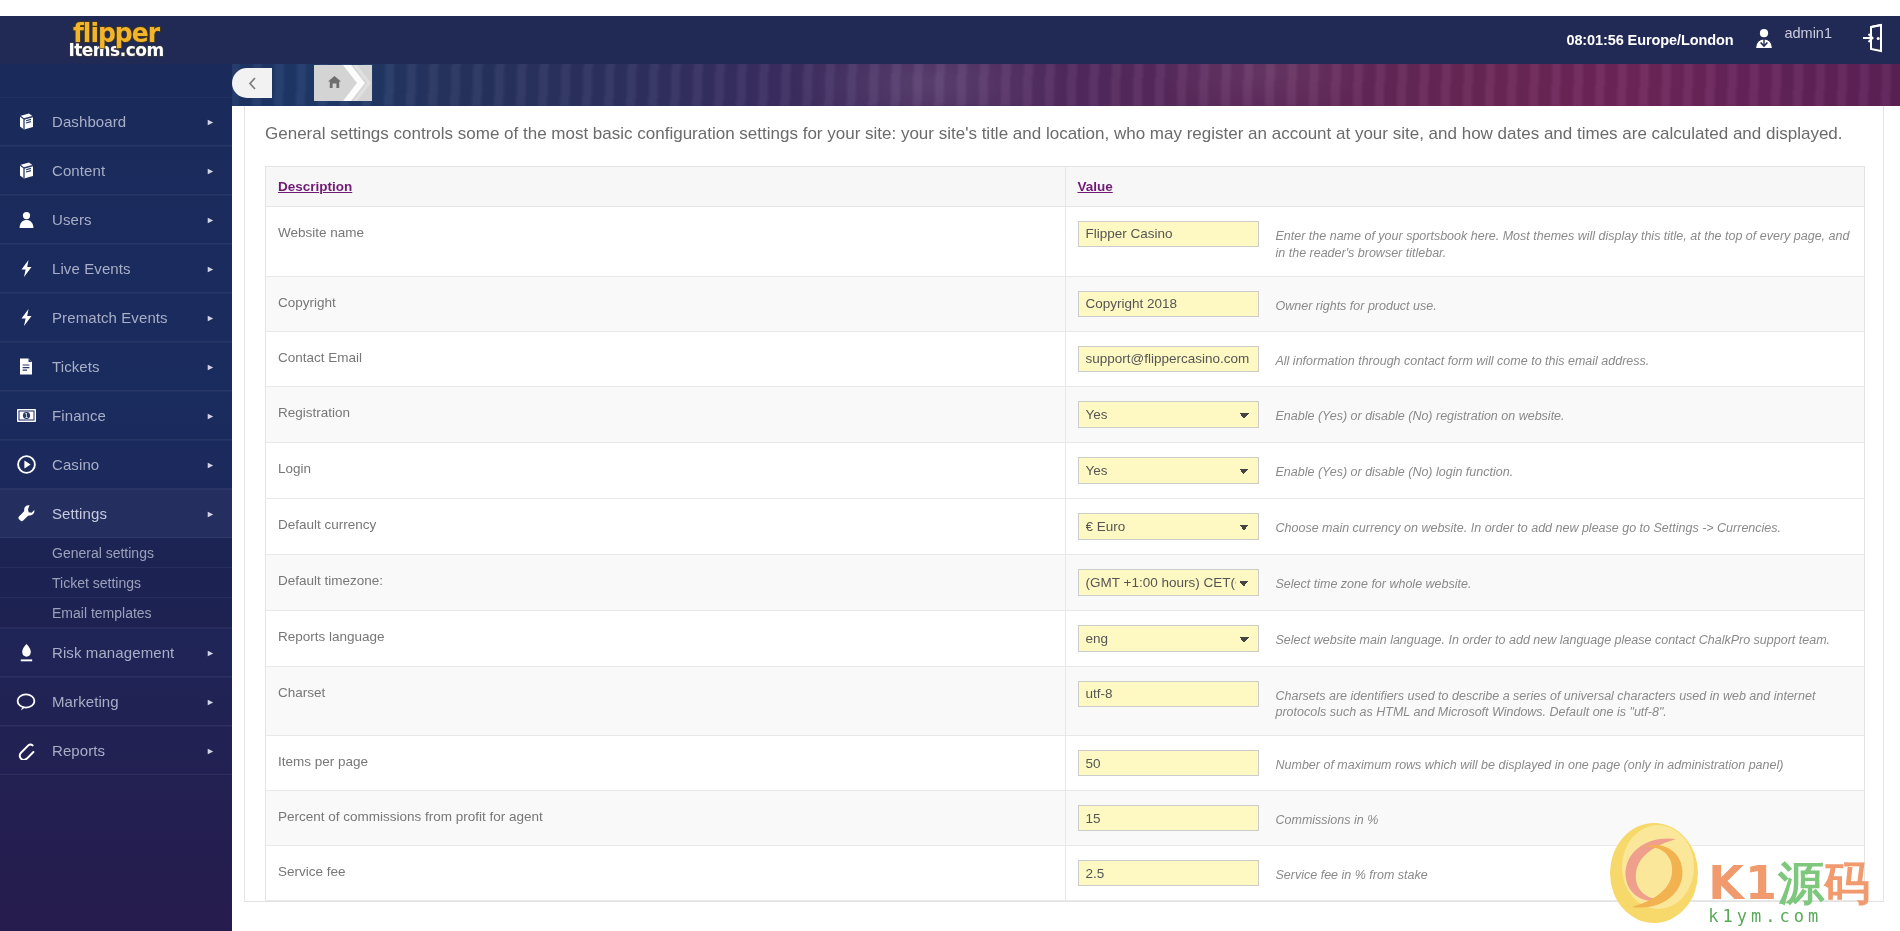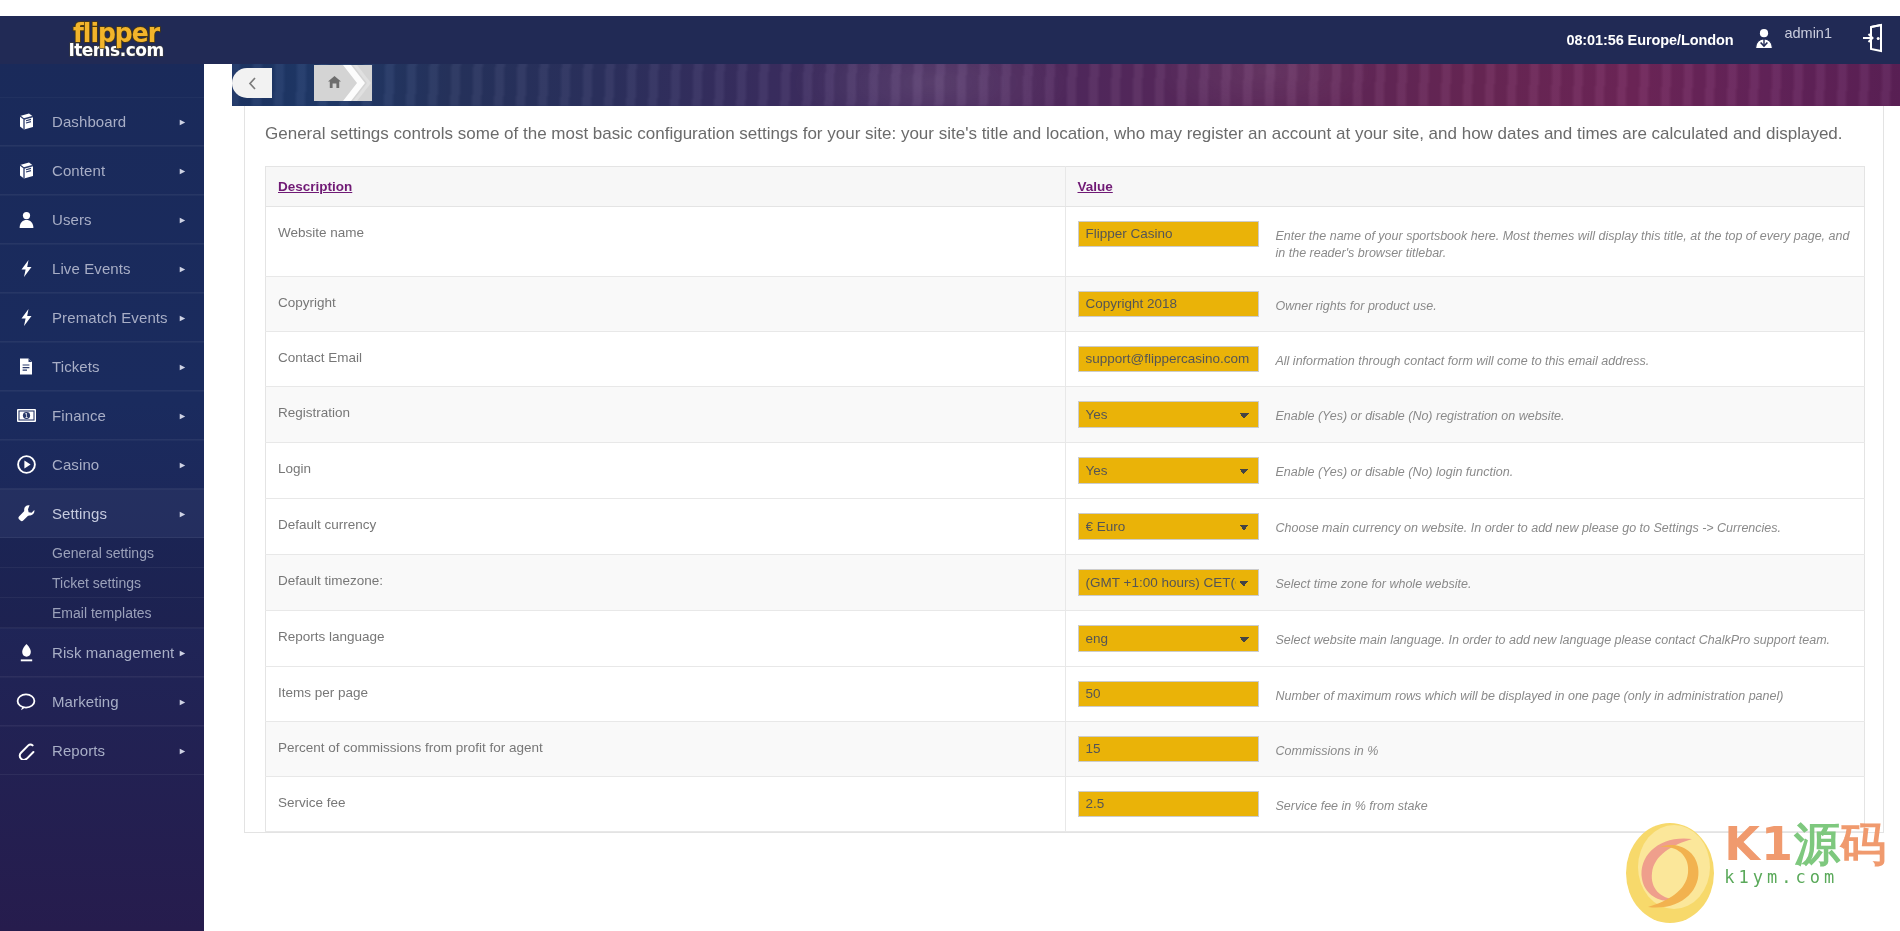--- a/index.html
+++ b/index.html
@@ -58,21 +58,21 @@
     letter-spacing: -0.1px;
     margin-right: 18px;
   }
   .user-chip { display: flex; gap: 7px; margin-right: 28px; cursor: pointer; }
   .user-name { color: #c9ccdd; font-size: 14.5px; }
   .icon-avatar, .icon-logout { display: block; }
 
   
   .sidebar {
     position: absolute; left: 0; top: 48px;
-    width: 204px; height: 883px;
+    width: 232px; height: 883px;
     background: linear-gradient(180deg,#1a2a5a 0%, #1a2b5e 40%, #261c4d 100%);
     z-index: 30;
     overflow: hidden;
   }
   .side-spacer { height: 49px; }
   .side-item {
     position: relative;
     height: 49px;
     display: flex; align-items: center;
     border-bottom: 1px solid rgba(255,255,255,0.055);
@@ -209,21 +209,21 @@
   table.settings td.desc {
     width: 256px;
     border-right: 1px solid #e8e8e8;
     padding-top: 18px;
   }
   tr.alt td { background: #f9f9f9; }
   .valcell { display: flex; align-items: flex-start; gap: 0; }
   .fld {
     width: 181px; min-width: 181px; height: 26px;
     border: 1px solid #ccc;
-    background: #eab308;
+    background: #fef9c3;
     font-size: 13.5px;
     color: #555;
     padding: 0 7px;
     font-family: "Liberation Sans", sans-serif;
     border-radius: 0;
     outline: none;
   }
   select.fld {
     -webkit-appearance: none; appearance: none;
     height: 27px;
@@ -239,22 +239,22 @@
     font-style: italic;
     font-size: 12.5px;
     color: #8a8a8a;
     padding-left: 17px;
     padding-top: 7px;
     line-height: 1.35;
   }
 
   
   .watermark {
-    position: absolute; right: 14px; bottom: 6px;
-    display: flex; align-items: flex-start; gap: 6px;
+    position: absolute; right: 30px; bottom: 6px;
+    display: flex; align-items: flex-end; gap: 6px;
     z-index: 60; pointer-events: none;
   }
   .wm-text { line-height: 1; }
   .wm-row1 { display: flex; align-items: baseline; }
   .wm-k1 { font-size: 46px; font-weight: bold; color: #f09a6e; font-family: "DejaVu Sans", sans-serif; letter-spacing: 1px; }
   .wm-cn { font-size: 46px; font-weight: bold; color: #7ec87e; font-family: "DejaVu Sans", sans-serif; }
   .wm-cn2 { font-size: 46px; font-weight: bold; color: #f09a6e; font-family: "DejaVu Sans", sans-serif; }
   .wm-row2 { font-size: 17px; color: #5aa95a; letter-spacing: 4px; font-family: "DejaVu Sans Mono", monospace; margin-top: 2px; }
 </style>
 </head>
@@ -536,20 +536,29 @@
           </tr>
           <tr class="">
             <td class="desc">Reports language</td>
             <td>
               <div class="valcell">
                 <select class="fld"><option>eng</option></select>
                 <div class="hint">Select website main language. In order to add new language please contact ChalkPro support team.</div>
               </div>
             </td>
           </tr>
+          <tr class="alt">
+            <td class="desc">Charset</td>
+            <td>
+              <div class="valcell">
+                <input type="text" class="fld" value="utf-8" style="">
+                <div class="hint">Charsets are identifiers used to describe a series of universal characters used in web and internet protocols such as HTML and Microsoft Windows. Default one is "utf-8".</div>
+              </div>
+            </td>
+          </tr>
           <tr class="">
             <td class="desc">Items per page</td>
             <td>
               <div class="valcell">
                 <input type="text" class="fld" value="50" style="">
                 <div class="hint">Number of maximum rows which will be displayed in one page (only in administration panel)</div>
               </div>
             </td>
           </tr>
           <tr class="alt">

